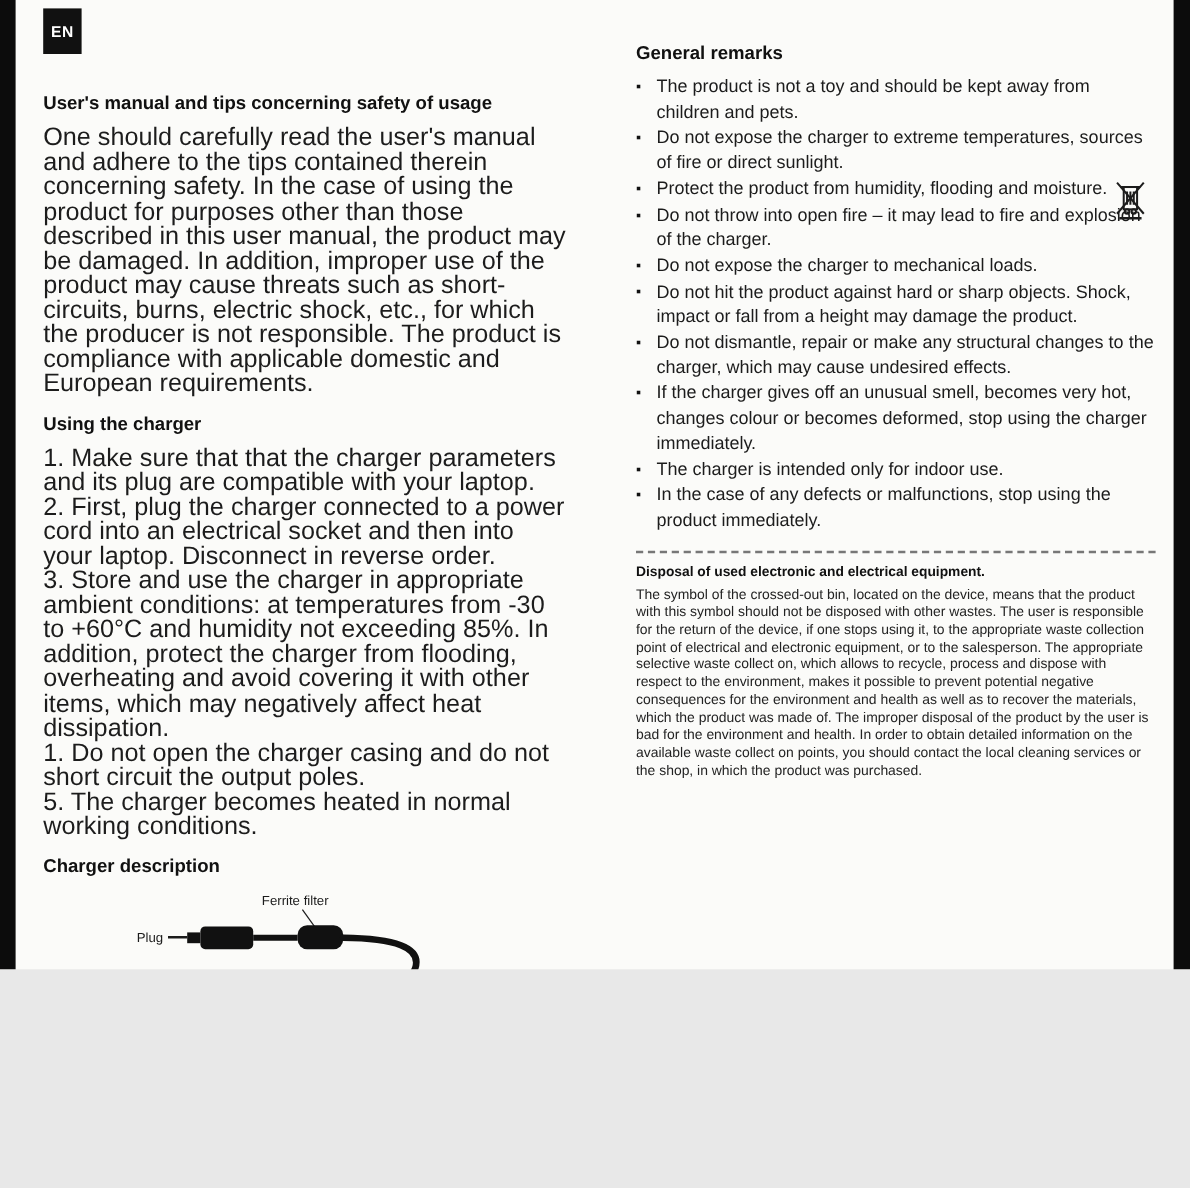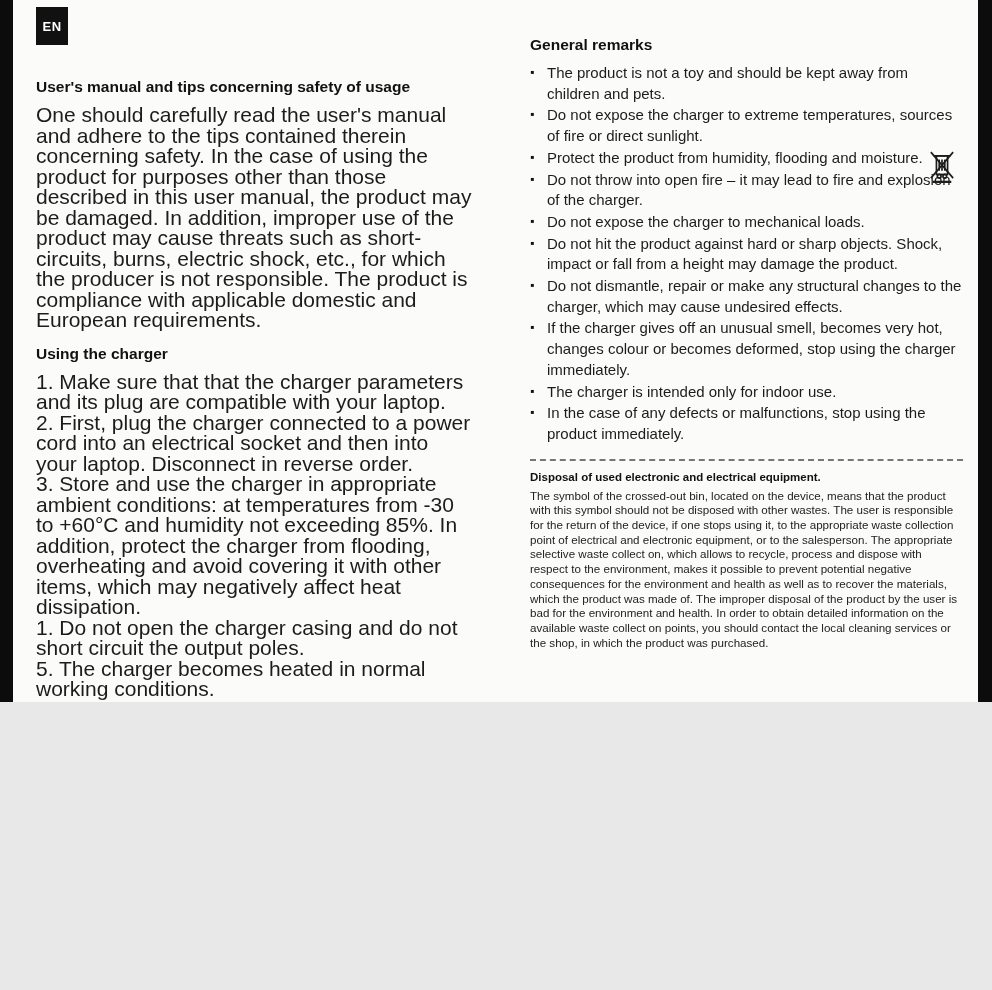--- a/index.html
+++ b/index.html
@@ -1,17 +1,17 @@
 <!DOCTYPE html>
 <html><head>
 <meta charset="utf-8">
 <style>
   html,body{margin:0;padding:0;background:#e8e8e8;}
   .page{
-    position:relative;width:992px;height:702px;margin:0 auto;
+    position:relative;width:992px;height:808px;margin:0 auto;
     background:#fbfbf9;overflow:hidden;
     font-family:"Liberation Sans","DejaVu Sans",sans-serif;
     color:#1c1c1c;
   }
   .edge{position:absolute;top:0;background:#0c0c0c;height:976px;}
   .edge.left{left:0;width:13px;}
   .edge.right{right:0;width:14px;}
   .lang-badge{
     position:absolute;left:36px;top:7px;width:32px;height:38px;
     background:#111;color:#fff;display:flex;align-items:center;justify-content:center;

